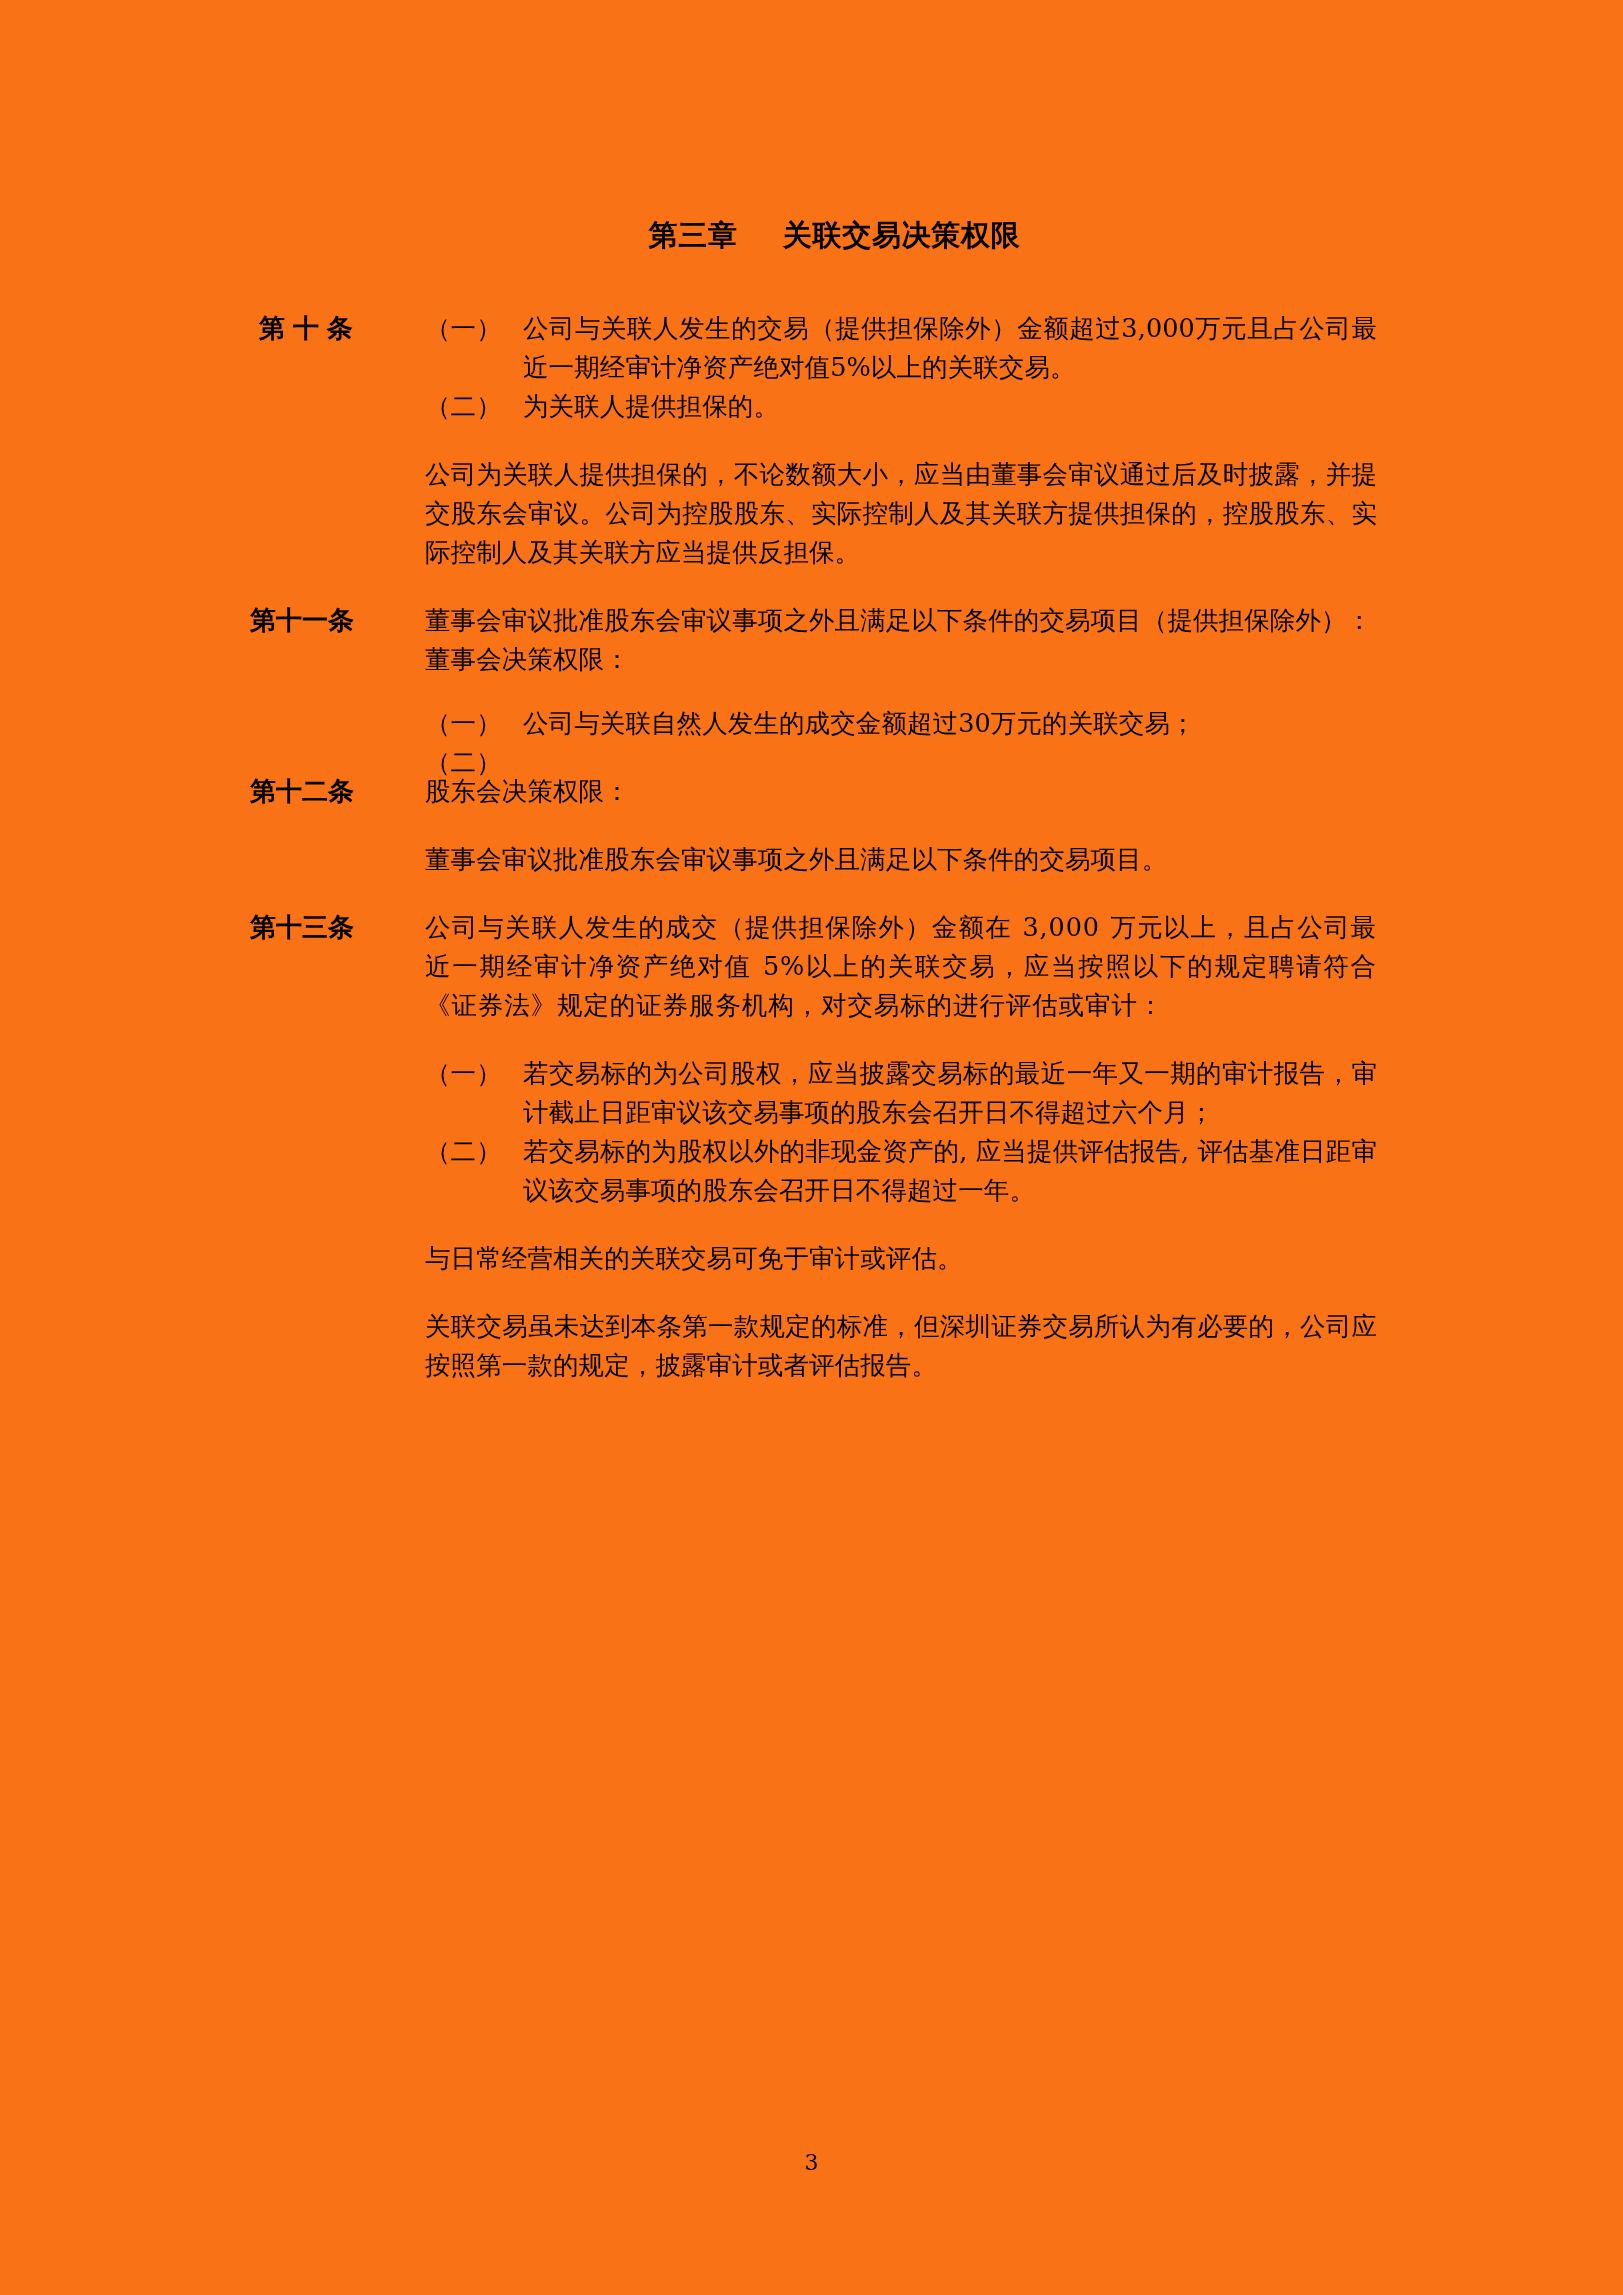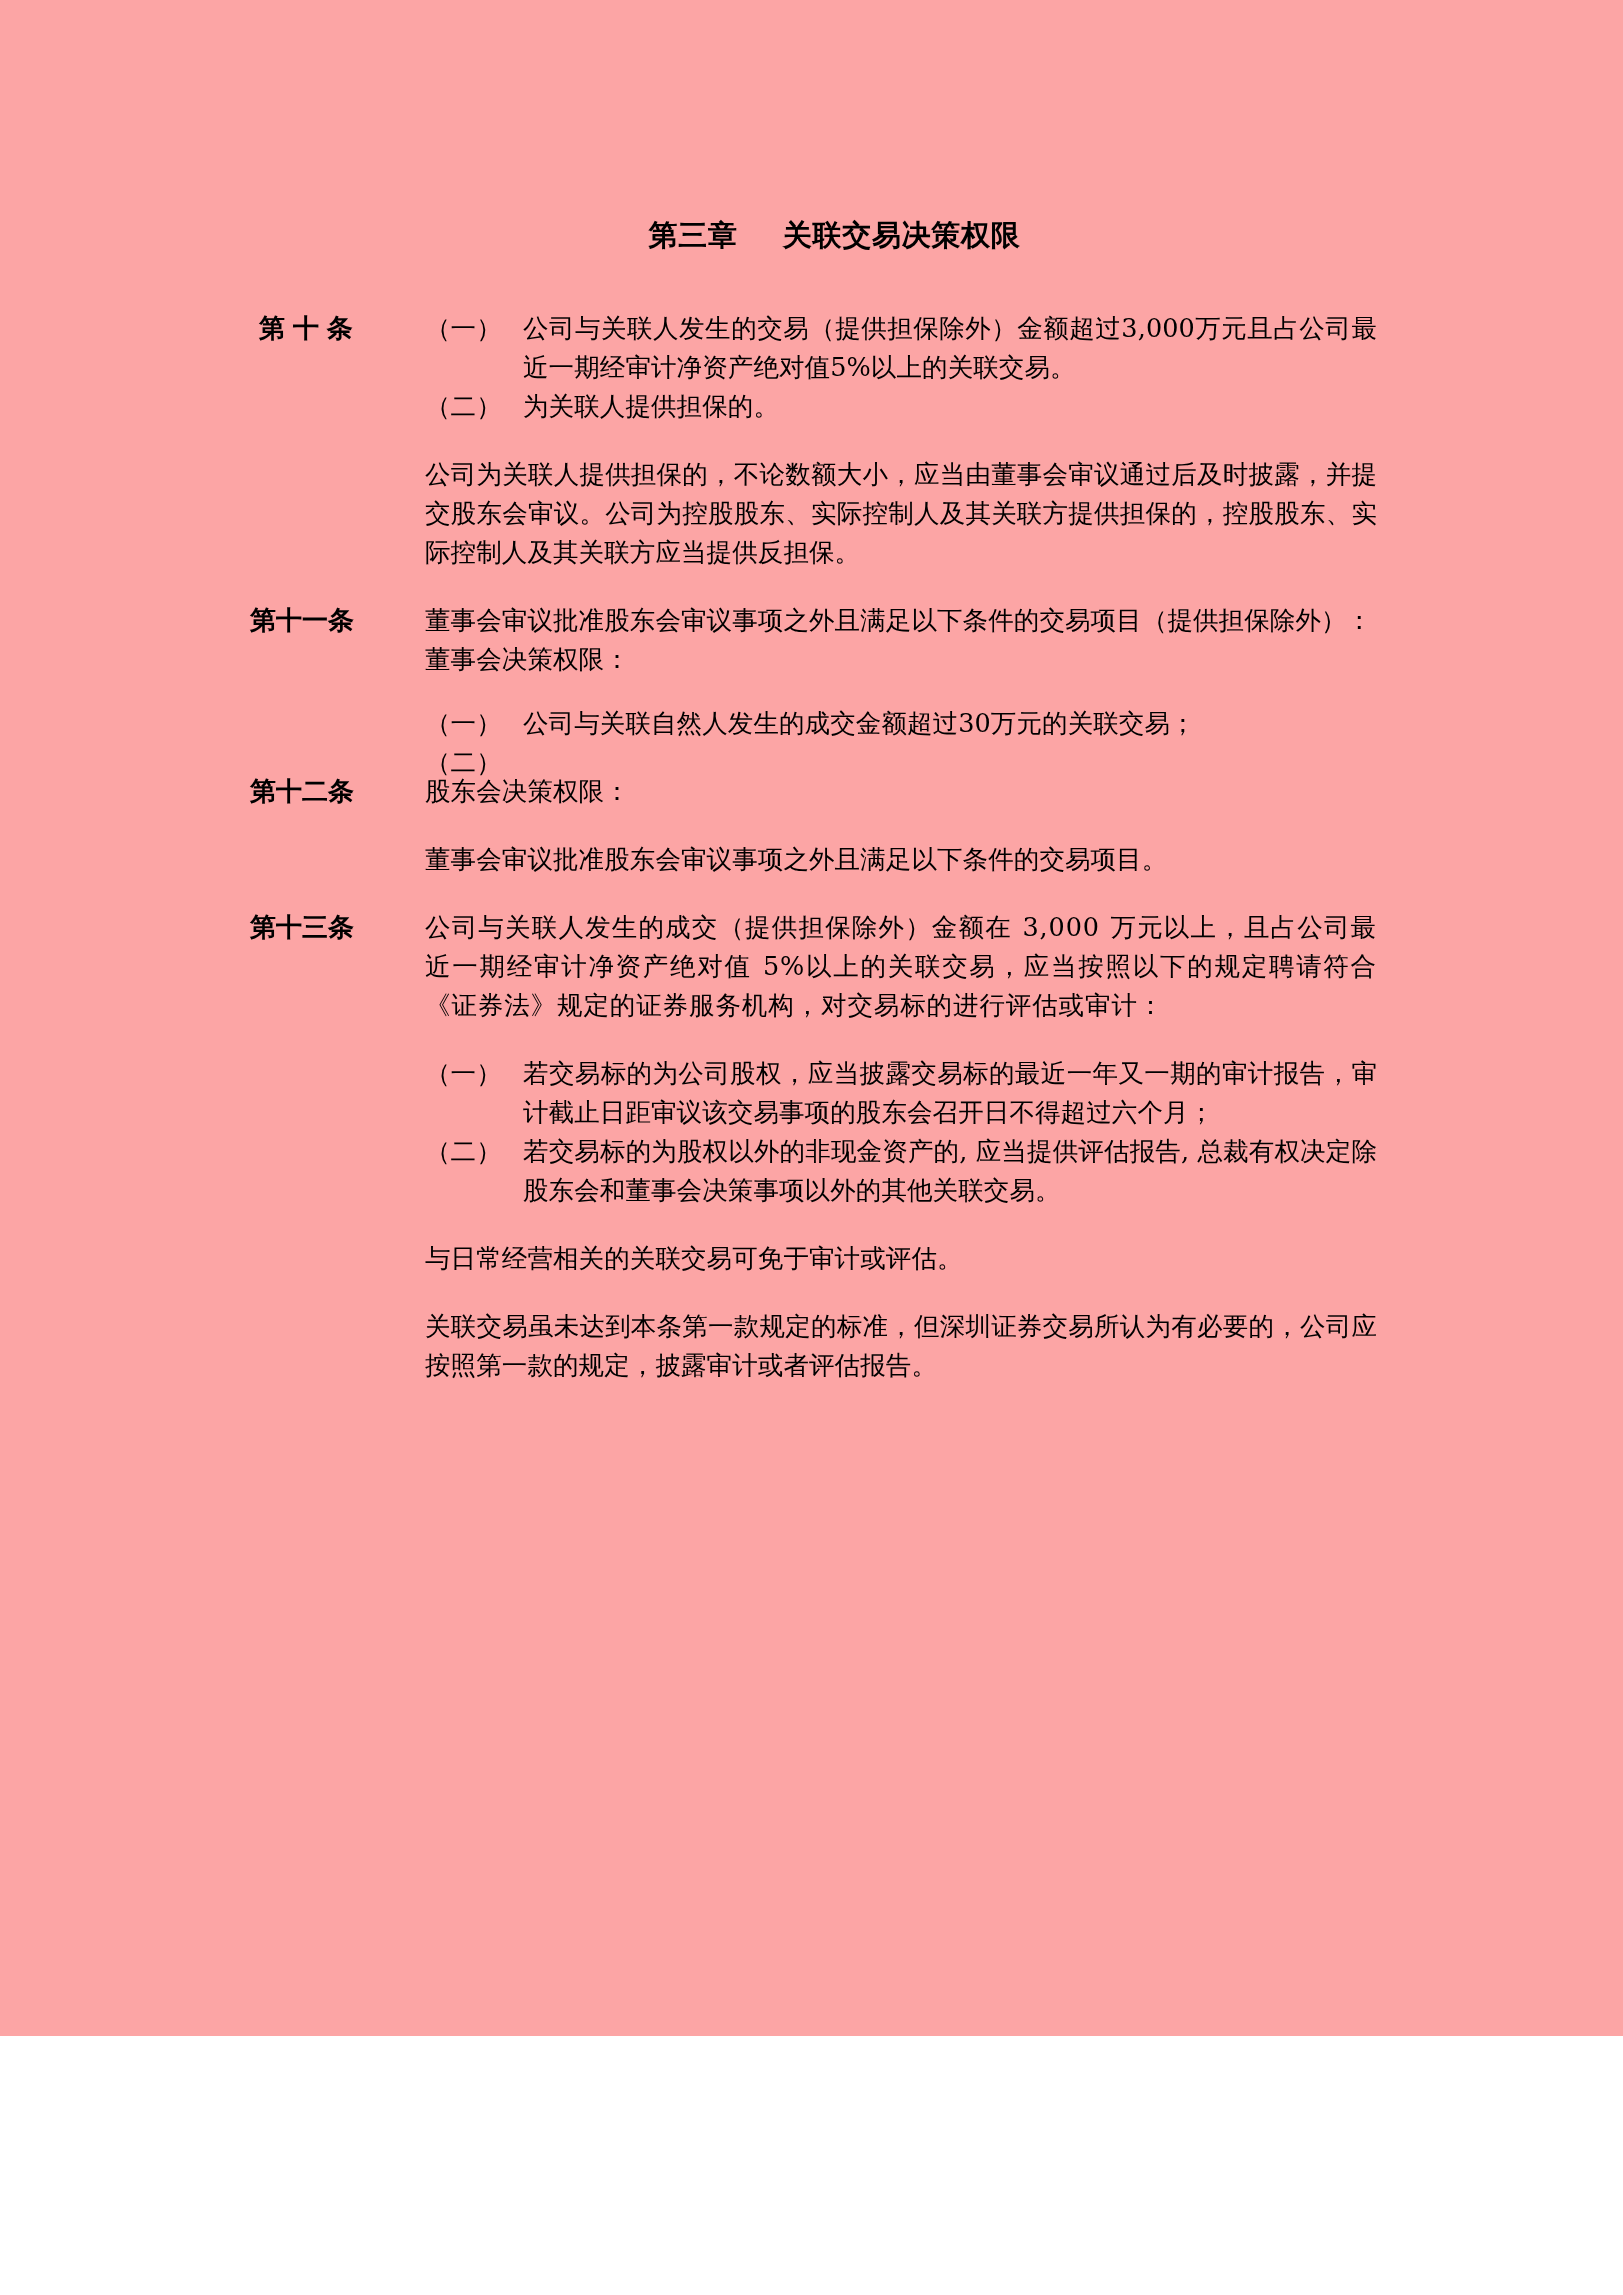--- a/index.html
+++ b/index.html
@@ -3,22 +3,22 @@
 <meta charset="utf-8">
 <style>
   html, body {
     margin: 0;
     padding: 0;
     background: #ffffff;
   }
   .page {
     position: relative;
     width: 1623px;
-    height: 2036px;
-    background: #fca5a5;
+    height: 2295px;
+    background: #f97316;
     margin: 0 auto;
     overflow: hidden;
     font-family: "DejaVu Serif", "Liberation Serif", serif;
     color: #000000;
   }
   
   .content {
     position: absolute;
     left: 250px;
     top: 216px;
@@ -165,21 +165,21 @@
       <div class="article-label">第十三条</div>
       <p class="para loose">公司与关联人发生的成交（提供担保除外）金额在 3,000 万元以上，且占公司最近一期经审计净资产绝对值 5%以上的关联交易，应当按照以下的规定聘请符合《证券法》规定的证券服务机构，对交易标的进行评估或审计：</p>
 
       <ul class="items">
         <li class="item">
           <span class="item-marker">（一）</span>
           <span>若交易标的为公司股权，应当披露交易标的最近一年又一期的审计报告，审计截止日距审议该交易事项的股东会召开日不得超过六个月；</span>
         </li>
         <li class="item">
           <span class="item-marker">（二）</span>
-          <span>若交易标的为股权以外的非现金资产的, 应当提供评估报告, 总裁有权决定除股东会和董事会决策事项以外的其他关联交易。</span>
+          <span>若交易标的为股权以外的非现金资产的, 应当提供评估报告, 评估基准日距审议该交易事项的股东会召开日不得超过一年。</span>
         </li>
       </ul>
 
       <p class="para spaced">与日常经营相关的关联交易可免于审计或评估。</p>
       <p class="para spaced">关联交易虽未达到本条第一款规定的标准，但深圳证券交易所认为有必要的，公司应按照第一款的规定，披露审计或者评估报告。</p>
     </section>
 
   </div>
 
   <div class="page-number">3</div>

